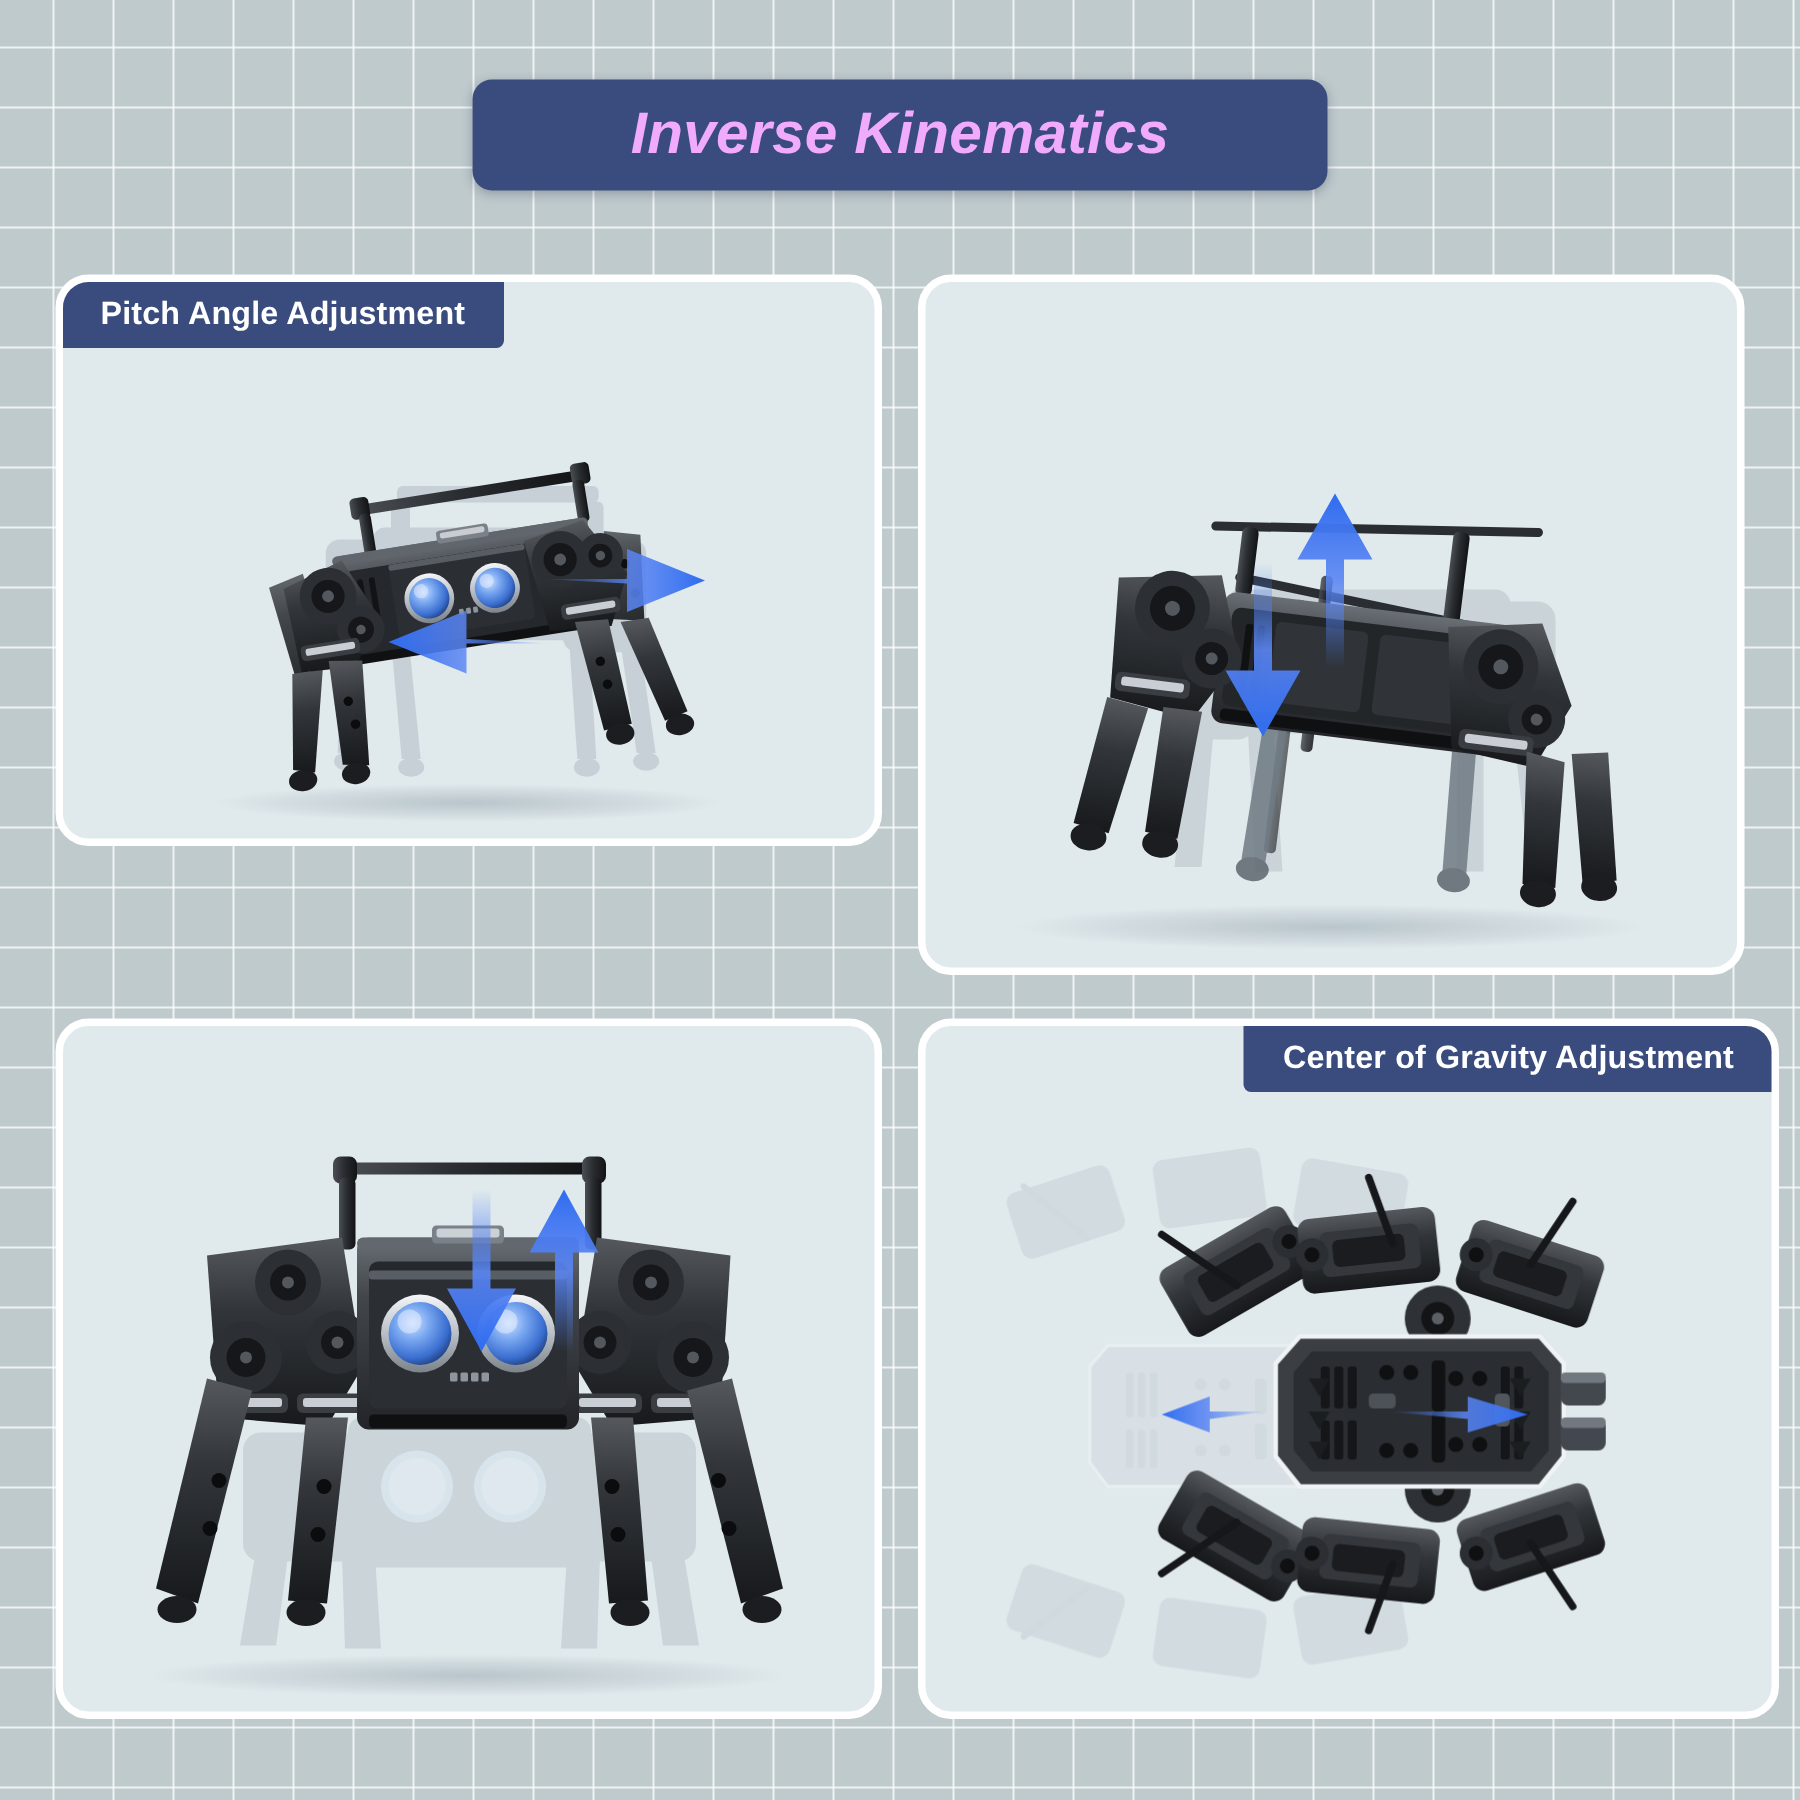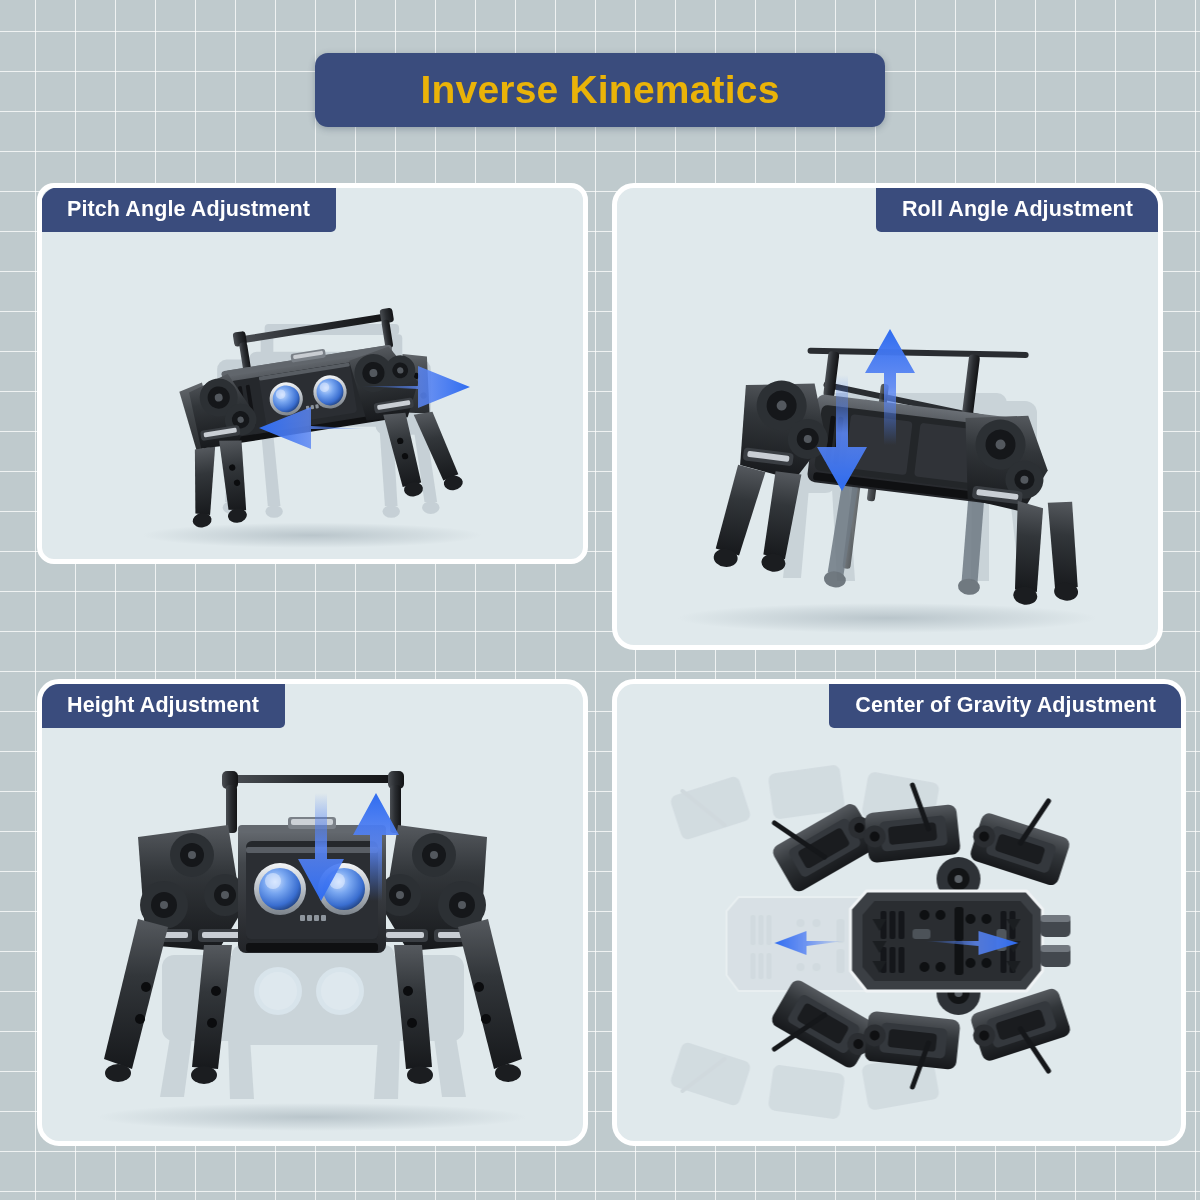--- a/index.html
+++ b/index.html
@@ -29,35 +29,36 @@
     width: 570px;
     height: 74px;
     background: #3a4c7d;
     border-radius: 13px;
     box-shadow: 0 2px 7px rgba(40,55,80,0.30);
     display: flex;
     align-items: center;
     justify-content: center;
   }
   #main-title .t {
-    color: #eab308;
+    color: #f0abfc;
     font-size: 39px;
     font-weight: bold;
     letter-spacing: 0.2px;
+    font-style: italic;
   }
 
   
   .panel {
     position: absolute;
     background: #e0e9ec;
     border: 5px solid #ffffff;
     border-radius: 22px;
     overflow: hidden;
   }
-  .panel-tl { left: 37px;  top: 183px; width: 551px;  height: 381px; border-radius: 17px; }
+  .panel-tl { left: 37px;  top: 183px; width: 551px;  height: 381px; }
   .panel-tr { left: 612px; top: 183px; width: 551px;  height: 467px; }
   .panel-bl { left: 37px;  top: 679px; width: 551px;  height: 467px; }
   .panel-br { left: 612px; top: 679px; width: 574px;  height: 467px; }
 
   
   .panel-header {
     position: absolute;
     top: -1px;
     height: 45px;
     background: #3a4c7d;
@@ -278,23 +279,20 @@
     <svg class="arrow" style="left:318px; top:125px; width:112px; height:58px;" viewBox="0 0 112 58">
       <path d="M0 28 L58 28 L58 8 L110 29 L58 50 L58 31 Z" fill="url(#arrGradR)"></path>
     </svg>
     <svg class="arrow" style="left:215px; top:166px; width:112px; height:58px;" viewBox="0 0 112 58">
       <path d="M112 30 L54 30 L54 50 L2 29 L54 8 L54 27 Z" fill="url(#arrGradL)"></path>
     </svg>
   </div>
 </div>
 
 <div class="panel panel-tr">
-  <div class="panel-header hdr-right">
-    <span class="h">Roll Angle Adjustment</span>
-  </div>
   <div class="stage">
     <svg class="robot-svg" viewBox="0 0 541 412" preserveAspectRatio="xMidYMid meet">
       <ellipse cx="270" cy="385" rx="210" ry="15" fill="url(#floorShadow)"></ellipse>
 
       <g opacity="0.27" fill="#8d9aa4">
         <rect x="200" y="160" width="190" height="96" rx="10"></rect>
         <rect x="160" y="168" width="60" height="92" rx="12"></rect>
         <rect x="360" y="168" width="60" height="92" rx="12"></rect>
         <path d="M175 255 L192 255 L184 345 L166 345 Z"></path>
         <path d="M215 255 L232 255 L238 348 L220 348 Z"></path>
@@ -383,23 +381,20 @@
     <svg class="arrow" style="left:244px; top:94px; width:58px; height:120px;" viewBox="0 0 58 120">
       <path d="M29 2 L54 46 L35 46 L35 118 L23 118 L23 46 L4 46 Z" fill="url(#arrGradU)"></path>
     </svg>
     <svg class="arrow" style="left:196px; top:140px; width:58px; height:120px;" viewBox="0 0 58 120">
       <path d="M29 118 L54 74 L35 74 L35 2 L23 2 L23 74 L4 74 Z" fill="url(#arrGradD)"></path>
     </svg>
   </div>
 </div>
 
 <div class="panel panel-bl">
-  <div class="panel-header hdr-left">
-    <span class="h">Height Adjustment</span>
-  </div>
   <div class="stage">
     <svg class="robot-svg" viewBox="0 0 541 412" preserveAspectRatio="xMidYMid meet">
       <ellipse cx="270" cy="388" rx="215" ry="14" fill="url(#floorShadow)"></ellipse>
 
       <g opacity="0.26" fill="#8d9aa4">
         <rect x="190" y="216" width="162" height="100" rx="9"></rect>
         <rect x="120" y="226" width="78" height="86" rx="12"></rect>
         <rect x="344" y="226" width="78" height="86" rx="12"></rect>
         <path d="M128 308 L150 308 L142 368 L118 368 Z"></path>
         <path d="M186 308 L208 308 L212 370 L188 370 Z"></path>

